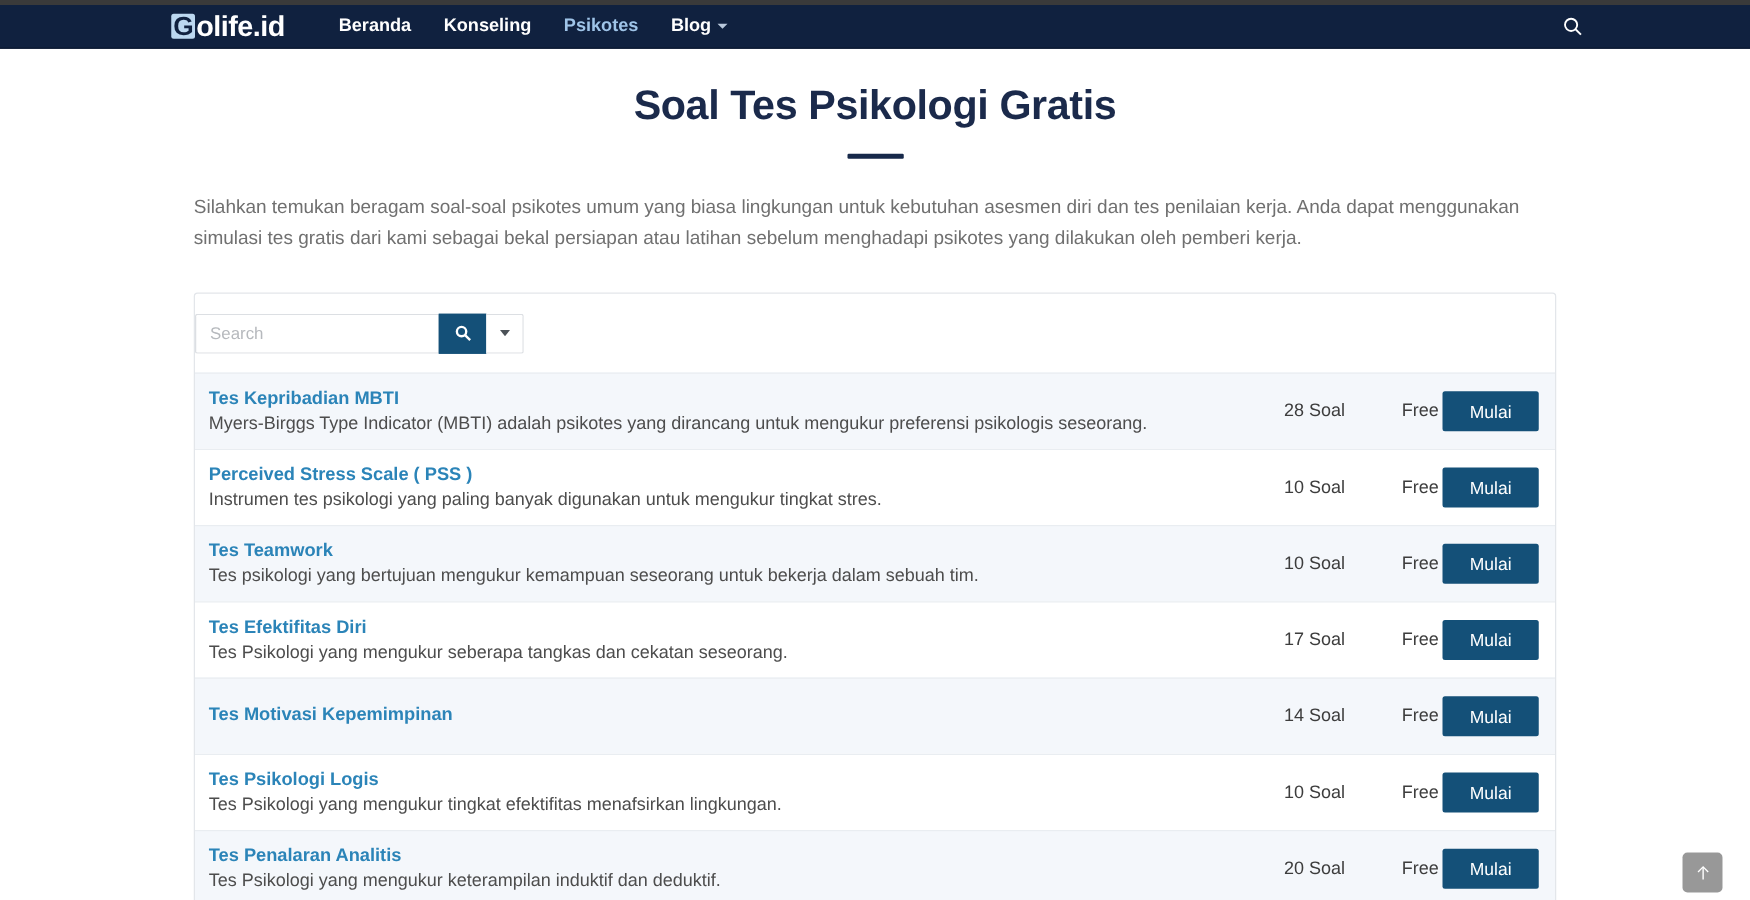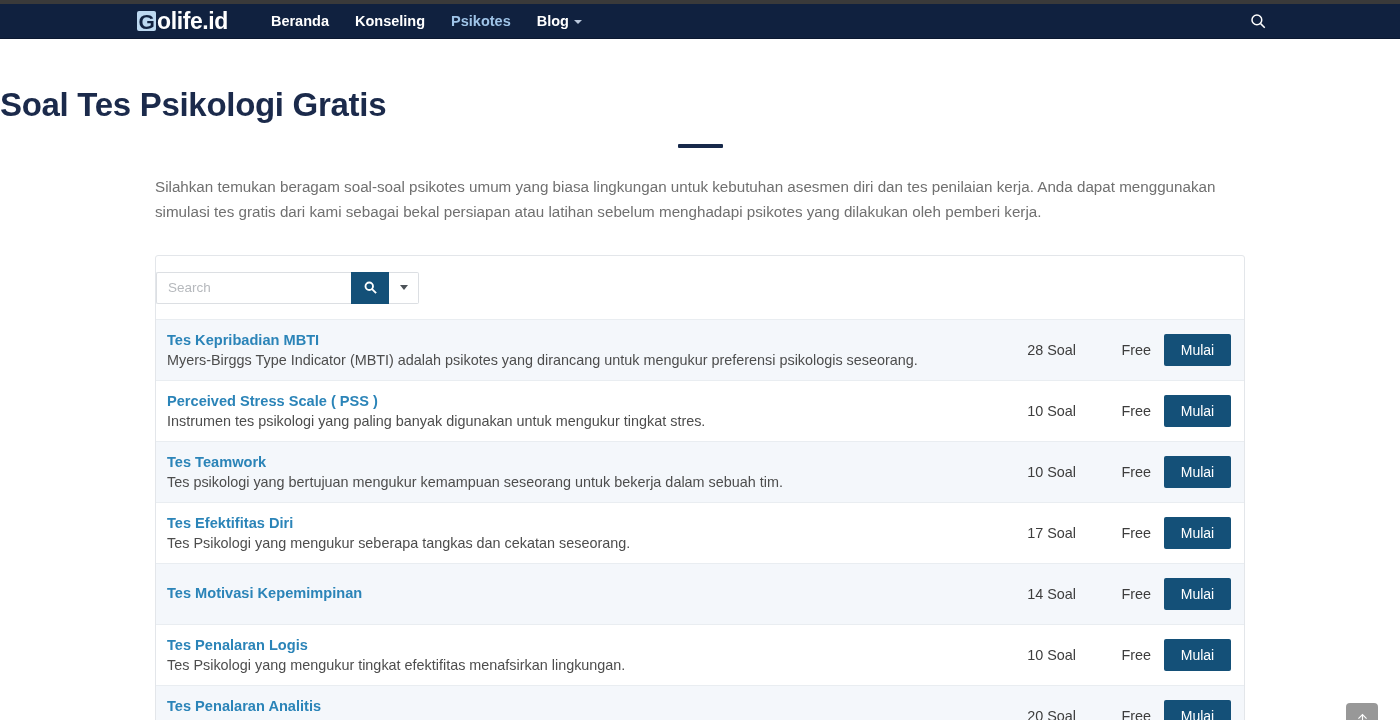--- a/index.html
+++ b/index.html
@@ -86,21 +86,22 @@
     align-items: center;
   }
 
   
   .page {
     width: 100%;
     background: #ffffff;
     position: relative;
   }
   .page-title {
-    margin-top: 47px;
+    text-align: center;
+    margin-top: 26px;
     font-size: 33px;
     font-weight: bold;
     color: #1b2a4b;
     letter-spacing: -0.3px;
   }
   .title-divider {
     width: 45px;
     height: 4px;
     background: #17294a;
     margin: 20px auto 0 auto;
@@ -217,21 +218,21 @@
   }
   .row-action { width: 80px; flex-shrink: 0; display: flex; justify-content: flex-end; }
   .btn-mulai {
     background: #145078;
     color: #ffffff;
     border: none;
     border-radius: 2px;
     font-size: 14px;
     font-family: "Liberation Sans", sans-serif;
     padding: 8px 0;
-    width: 67px;
+    width: 77px;
     text-align: center;
     cursor: pointer;
   }
 
   
   .scroll-top {
     position: absolute;
     right: 22px;
     bottom: 12px;
     width: 32px;
@@ -351,21 +352,21 @@
       </div>
       <div class="row-count">14 Soal</div>
       <div class="row-price">Free</div>
       <div class="row-action">
         <button class="btn-mulai">Mulai</button>
       </div>
     </div>
 
     <div class="row plain">
       <div class="row-main">
-        <div class="row-title">Tes Penalaran Logis</div>
+        <div class="row-title">Tes Psikologi Logis</div>
         <div class="row-desc">Tes Psikologi yang mengukur tingkat efektifitas menafsirkan lingkungan.</div>
       </div>
       <div class="row-count">10 Soal</div>
       <div class="row-price">Free</div>
       <div class="row-action">
         <button class="btn-mulai">Mulai</button>
       </div>
     </div>
 
     <div class="row alt">

